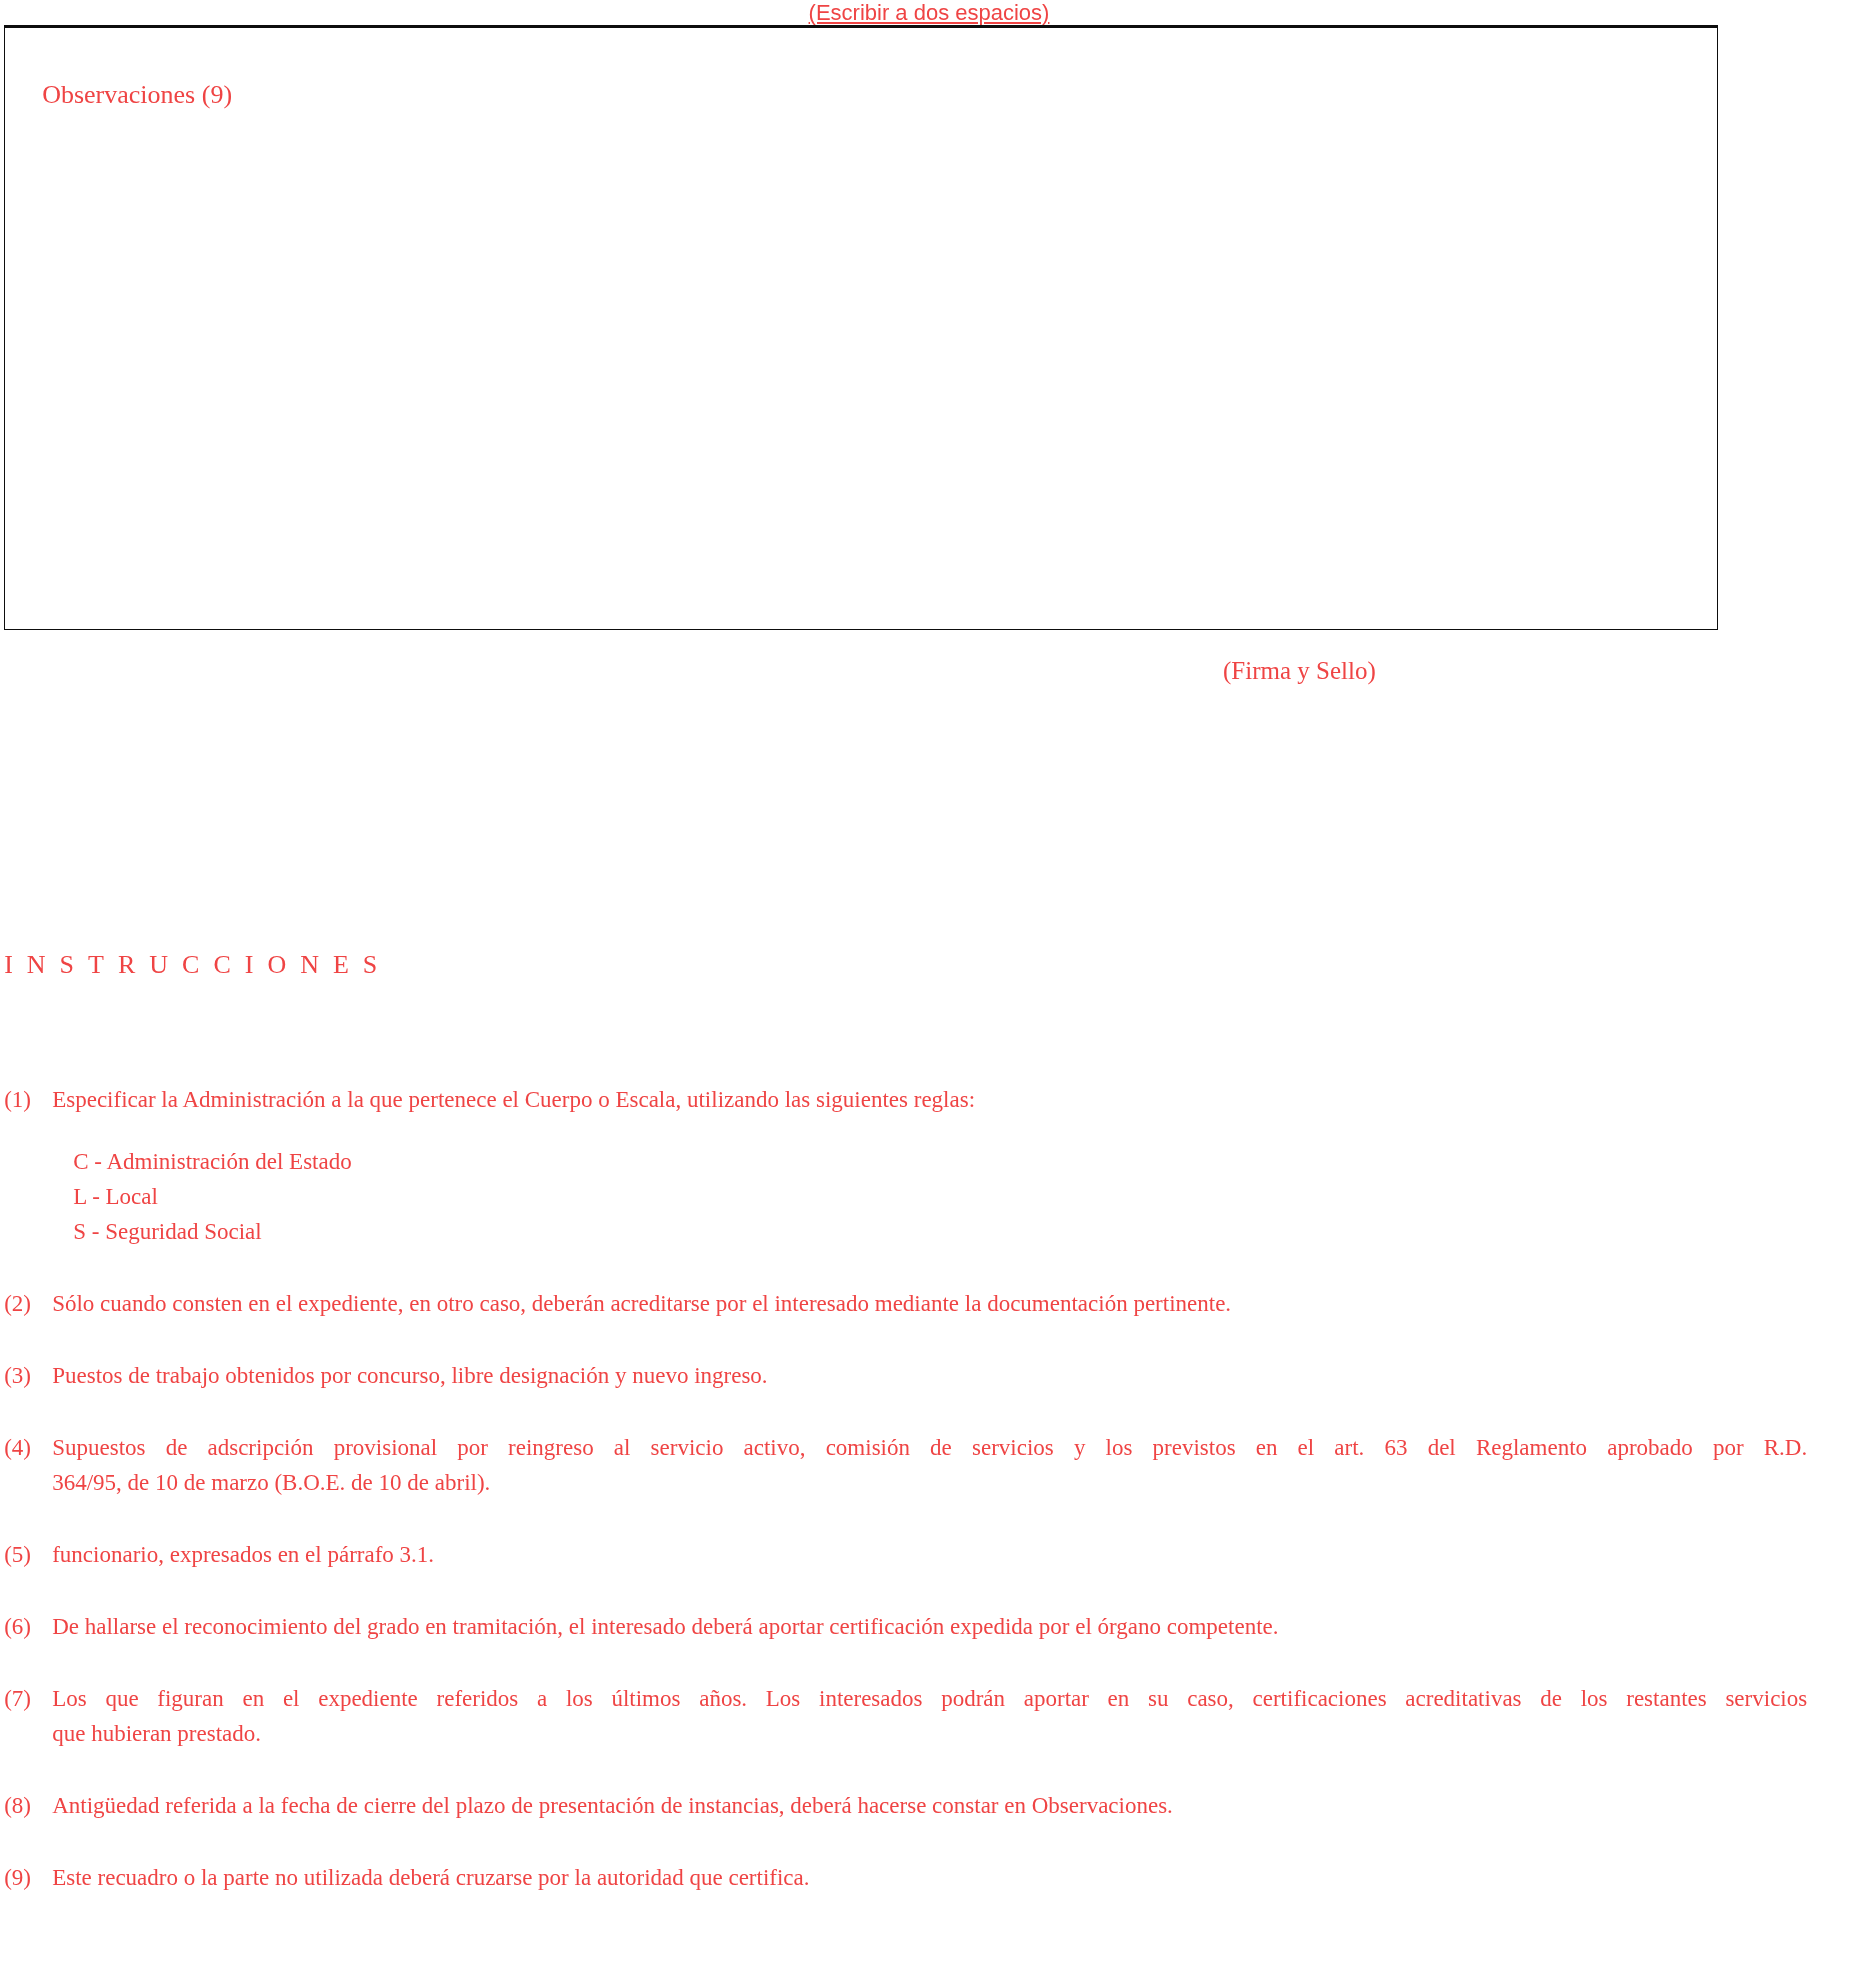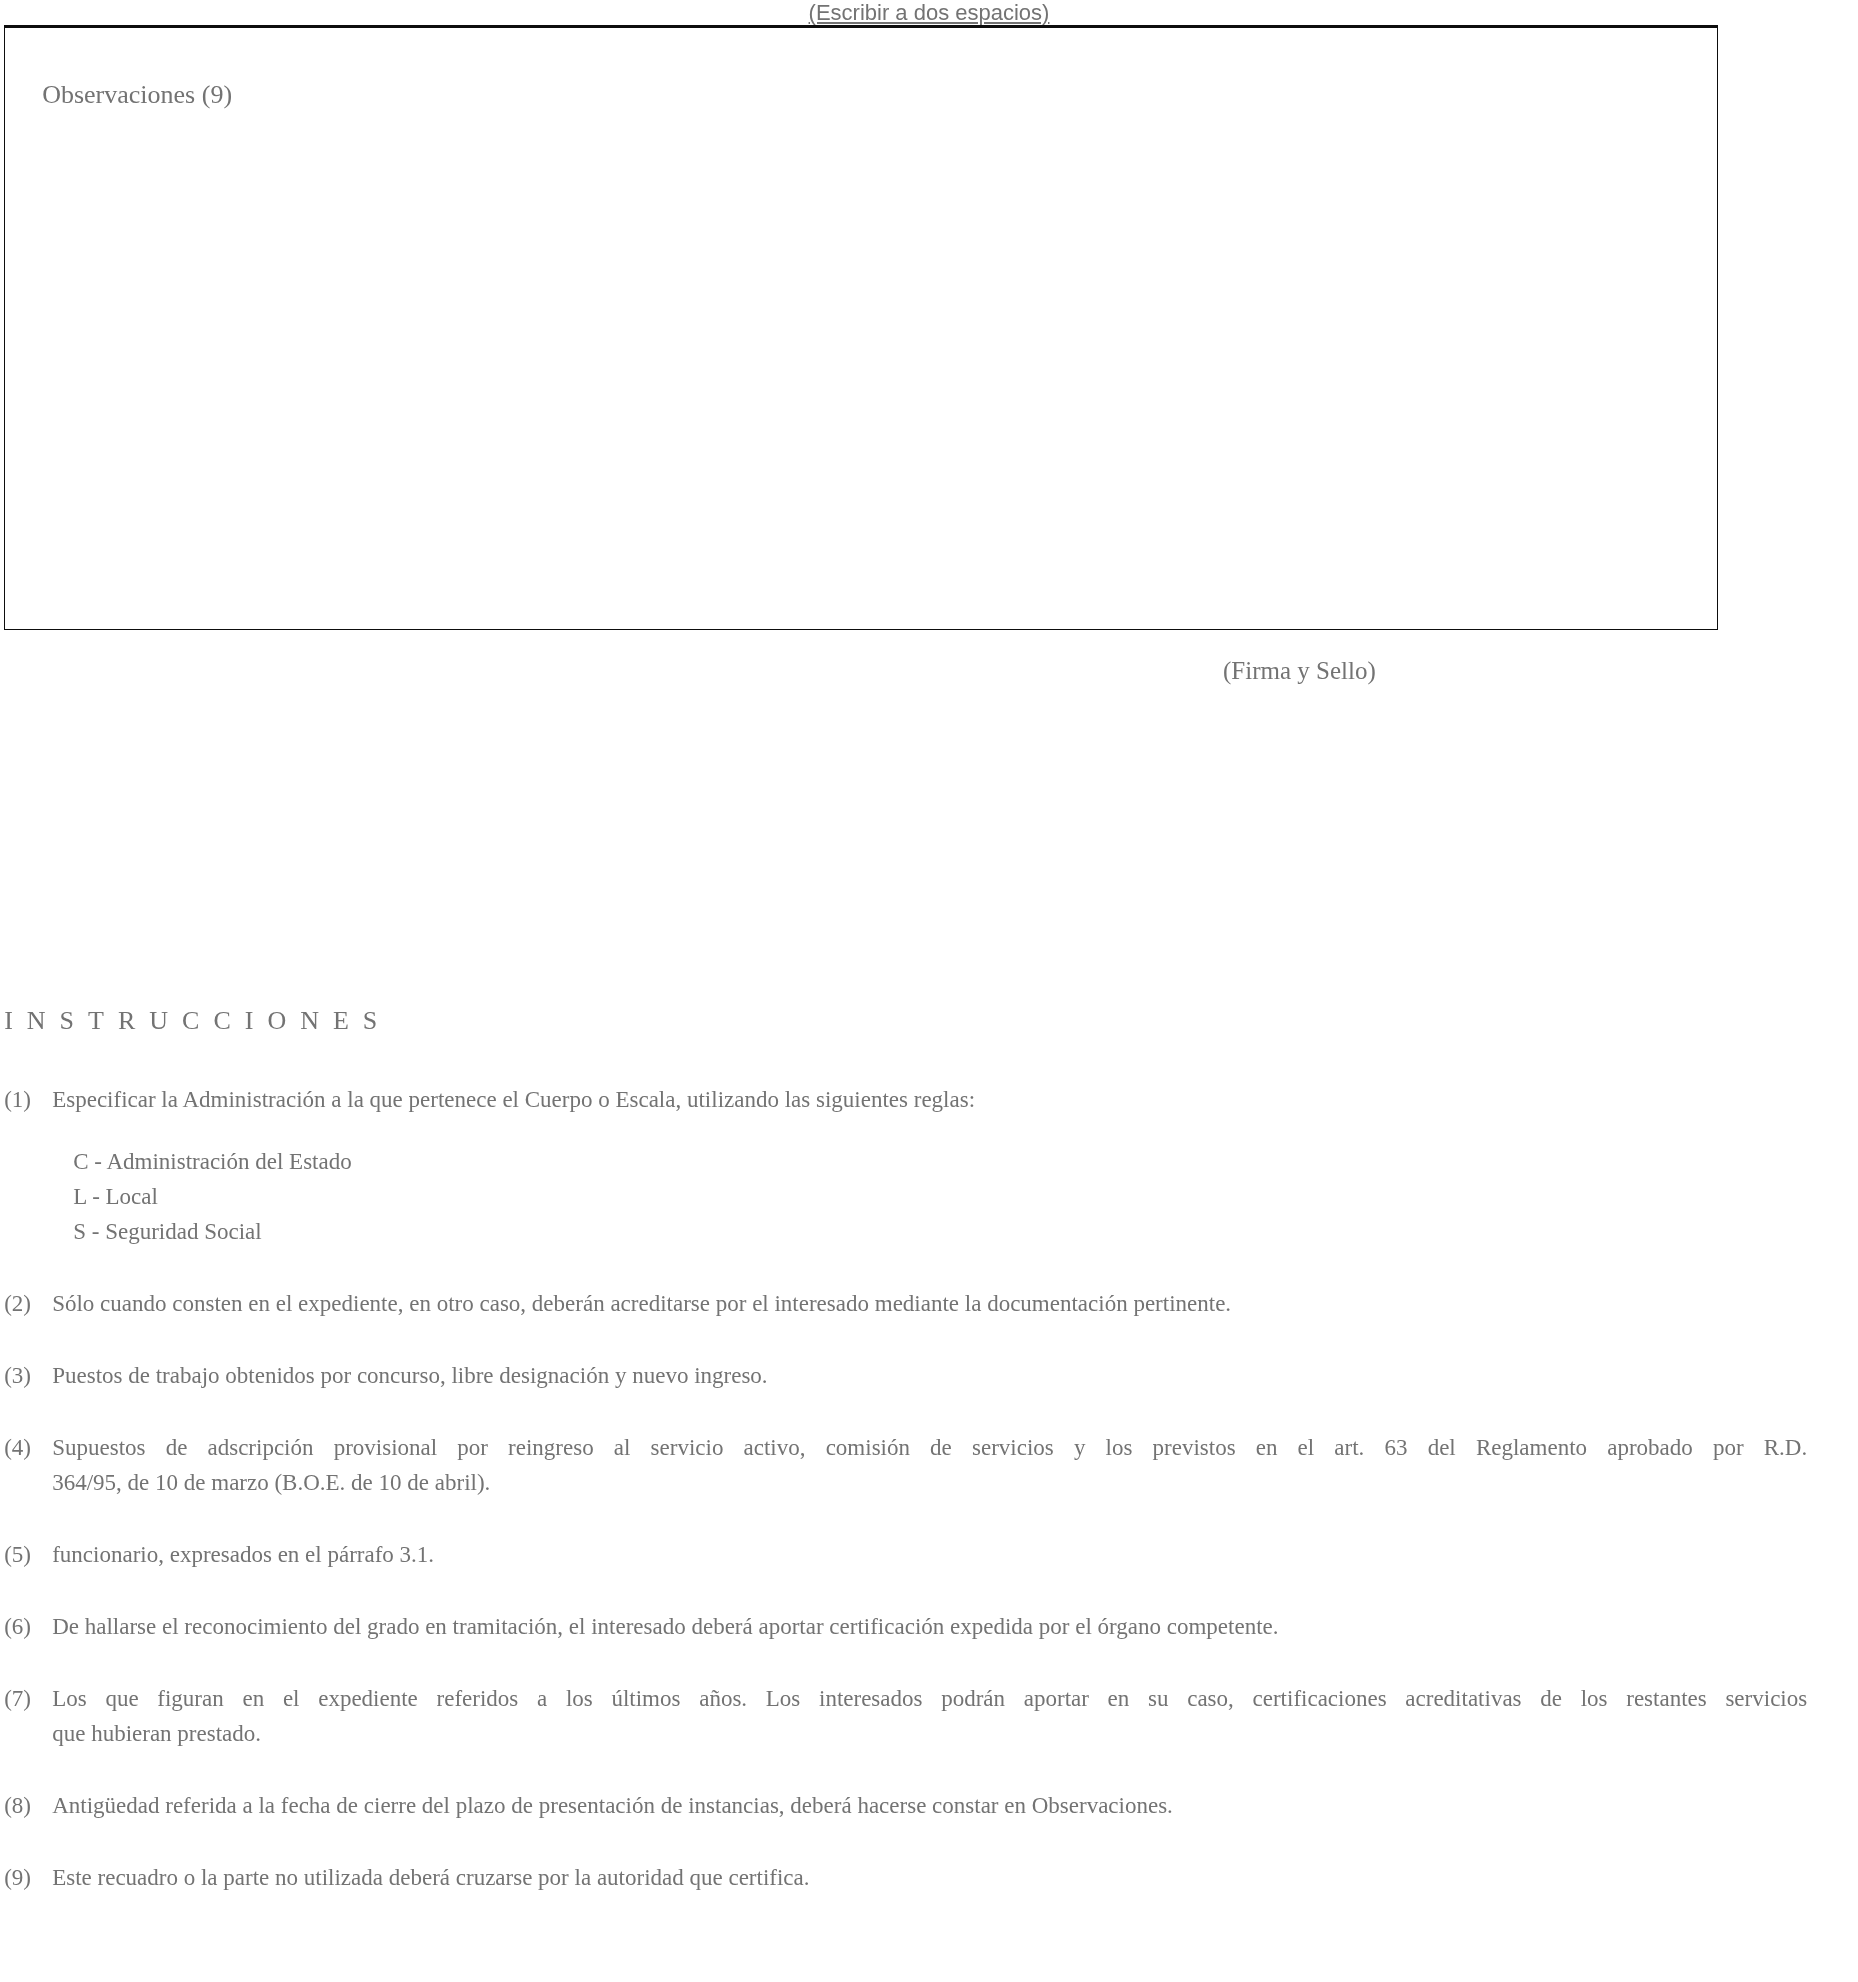--- a/index.html
+++ b/index.html
@@ -5,21 +5,21 @@
   html, body {
     margin: 0;
     padding: 0;
     background: #ffffff;
   }
   .page {
     position: relative;
     width: 1858px;
     height: 1982px;
     background: #ffffff;
-    color: #737373;
+    color: #ef4444;
     font-family: "Liberation Serif", serif;
     overflow: hidden;
   }
   .top-note {
     position: absolute;
     top: 0px;
     left: 0;
     right: 0;
     text-align: center;
     font-family: "Liberation Sans", sans-serif;
@@ -49,21 +49,21 @@
     position: absolute;
     left: 1223px;
     top: 644px;
     font-size: 25px;
     line-height: 30px;
     margin-top: 12px;
   }
   .instr-title {
     position: absolute;
     left: 4.2px;
-    top: 1006px;
+    top: 950px;
     margin: 0;
     font-size: 26px;
     font-weight: normal;
     letter-spacing: 14px;
     line-height: 30px;
   }
   .instr-list {
     position: absolute;
     left: 4.2px;
     top: 1082px;

